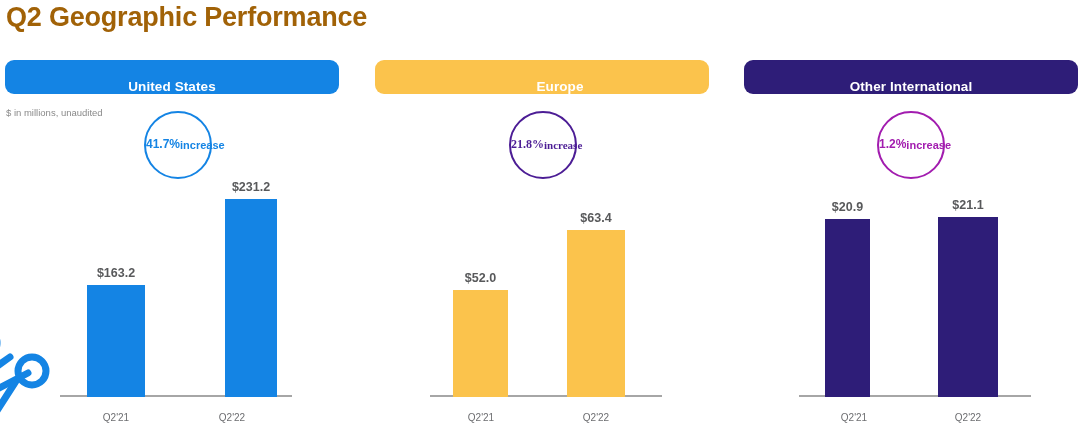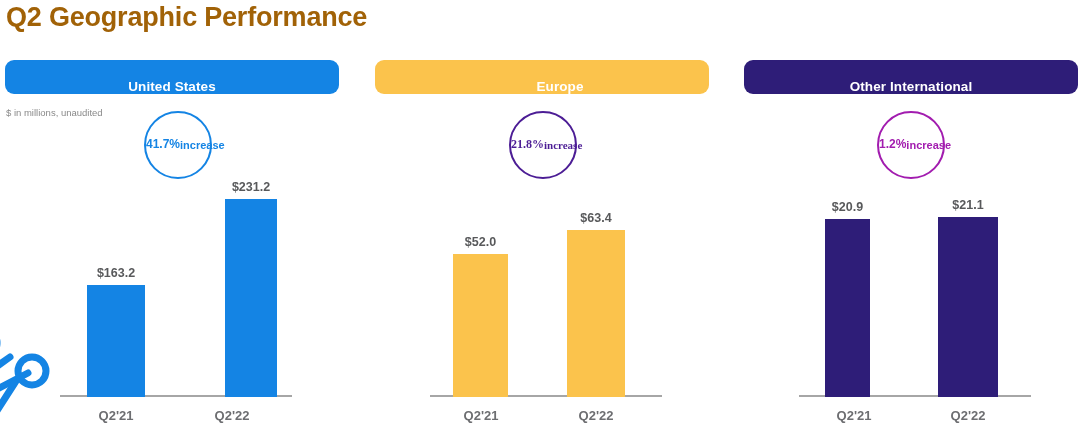--- a/index.html
+++ b/index.html
@@ -133,24 +133,23 @@
     margin-bottom: 5px;
     font-size: 12.5px;
     font-weight: bold;
     color: #58595b;
     white-space: nowrap;
   }
   .tick-label {
     position: absolute;
     bottom: 10px;
     transform: translateX(-50%);
-    font-size: 13px;
+    font-size: 10px;
     color: #6d6e71;
     white-space: nowrap;
-    font-weight: bold;
   }
 </style>
 </head>
 <body>
 
 <div class="slide-title">Q2 Geographic Performance</div>
 
 <div class="caption">$ in millions, unaudited</div>
 
 <svg class="corner-graphic" viewBox="0 0 110 140">
@@ -195,21 +194,21 @@
   </div>
 
   <div class="growth-badge" style="left:134px; color:#4c1d95;font-family:Liberation Serif, serif;">
     <span class="growth-pct">21.8%</span>
     <span class="growth-word">increase</span>
   </div>
 
   <div class="plot">
     <div class="axis-line"></div>
 
-    <div class="bar" style="left:78px; width:55px; height:143px; background:#fbc34c;">
+    <div class="bar" style="left:78px; width:55px; height:107px; background:#fbc34c;">
       <span class="bar-value">$52.0</span>
     </div>
     <div class="bar" style="left:192px; width:58px; height:167px; background:#fbc34c;">
       <span class="bar-value">$63.4</span>
     </div>
 
     <span class="tick-label" style="left:106px;">Q2'21</span>
     <span class="tick-label" style="left:221px;">Q2'22</span>
   </div>
 </div>

